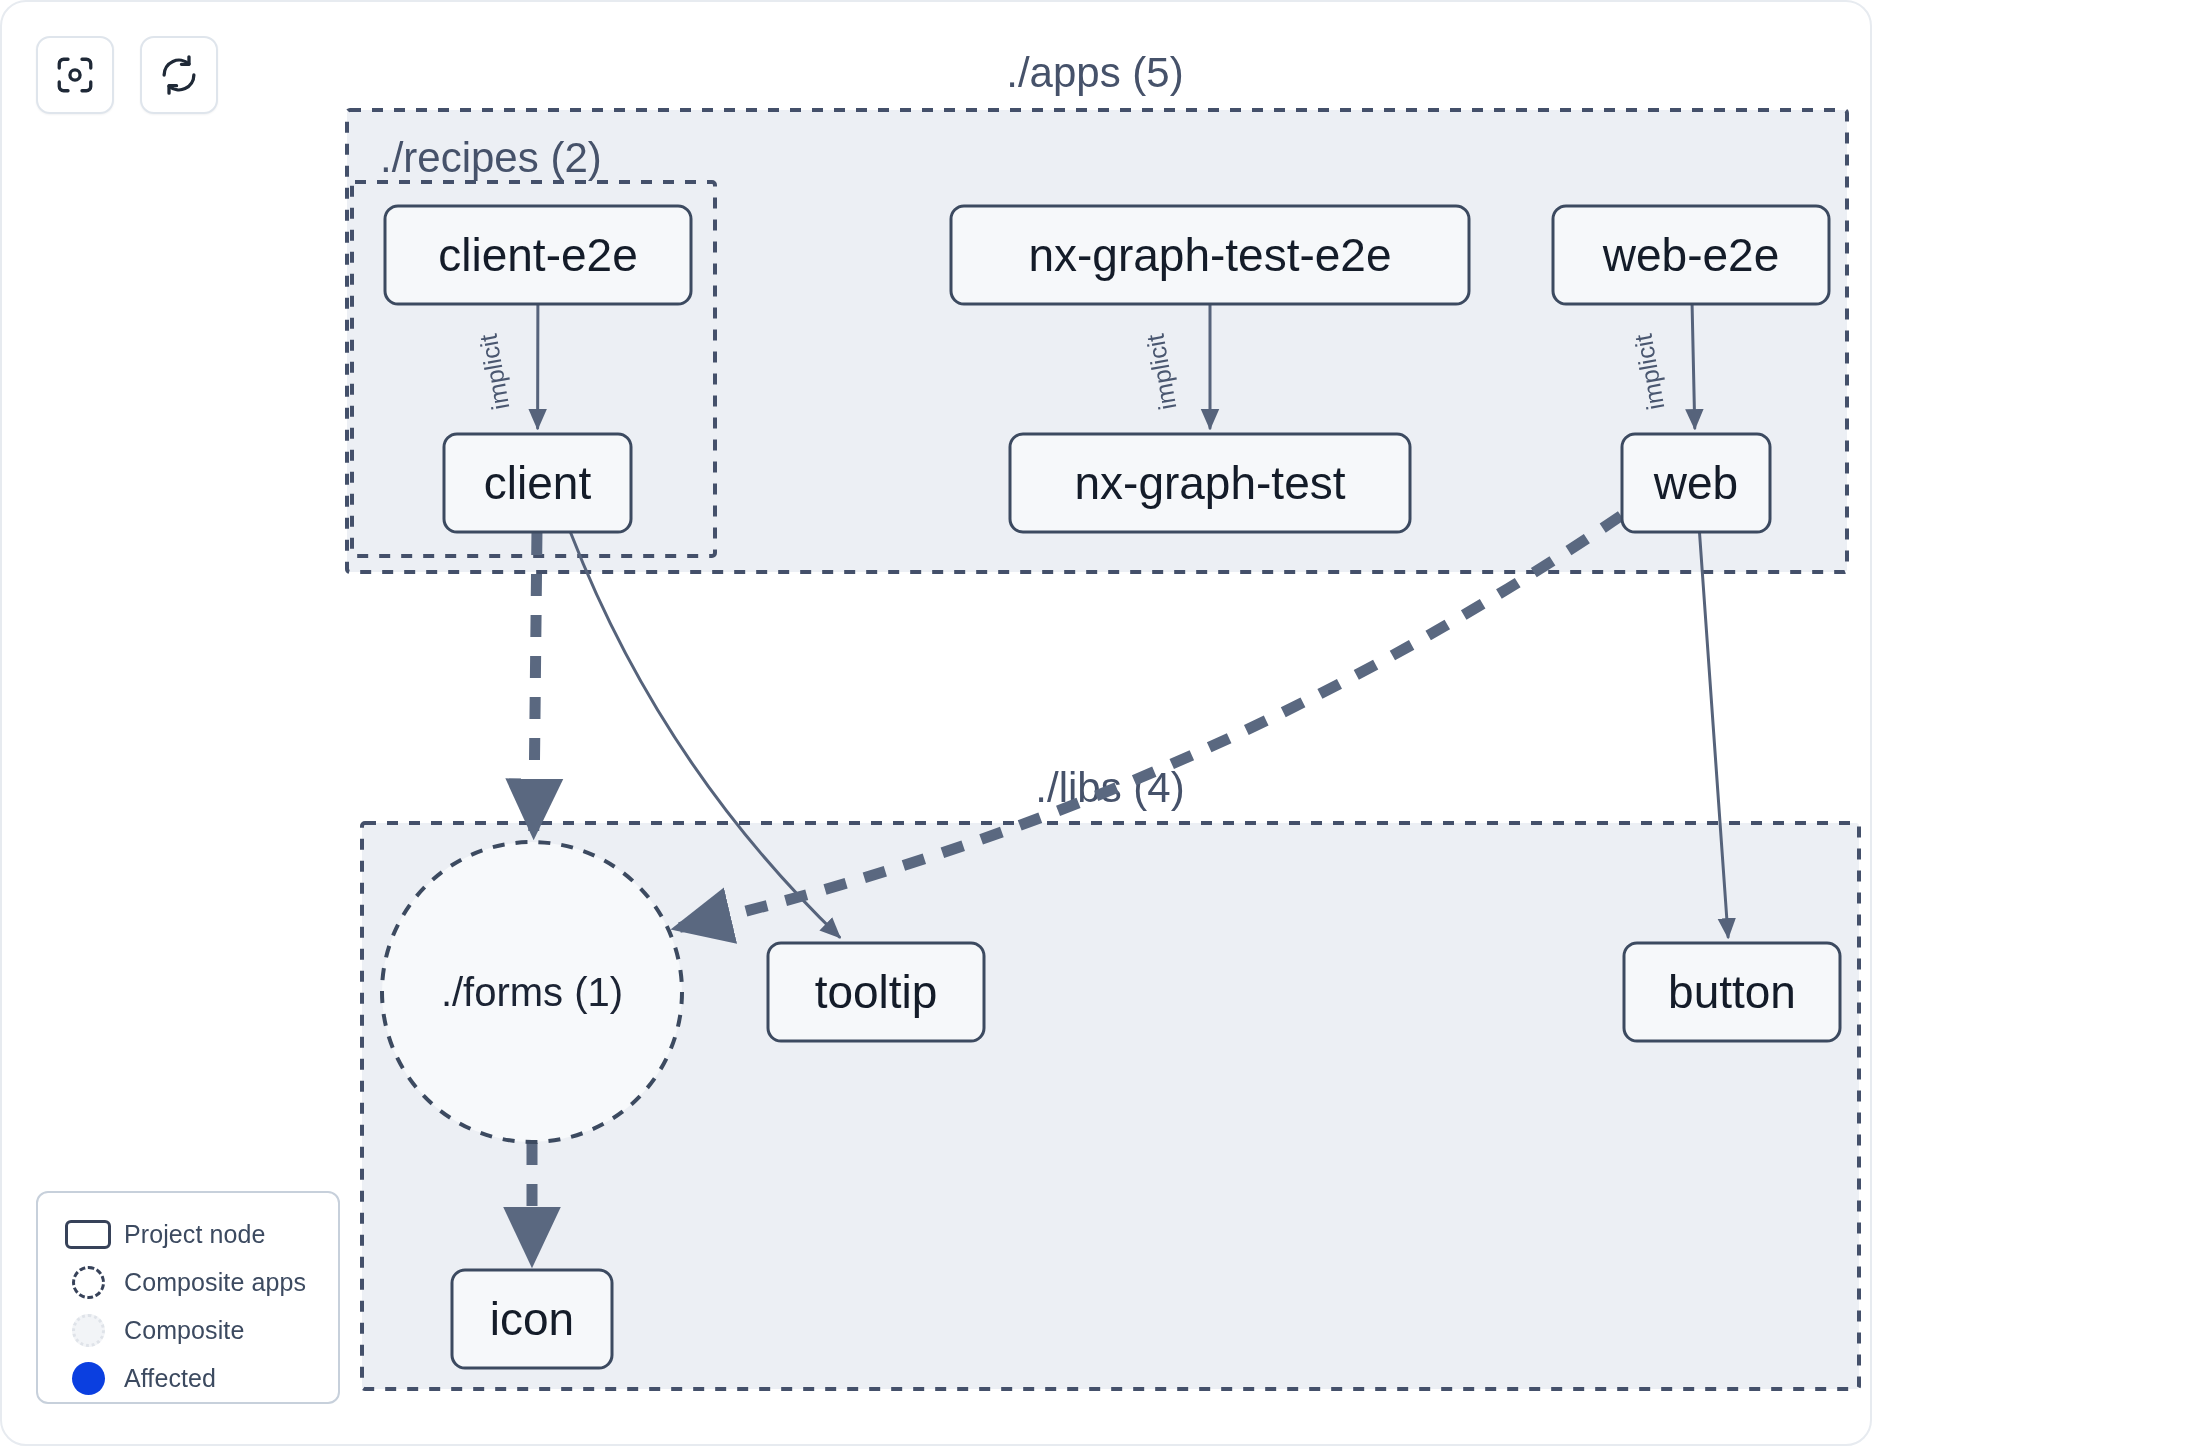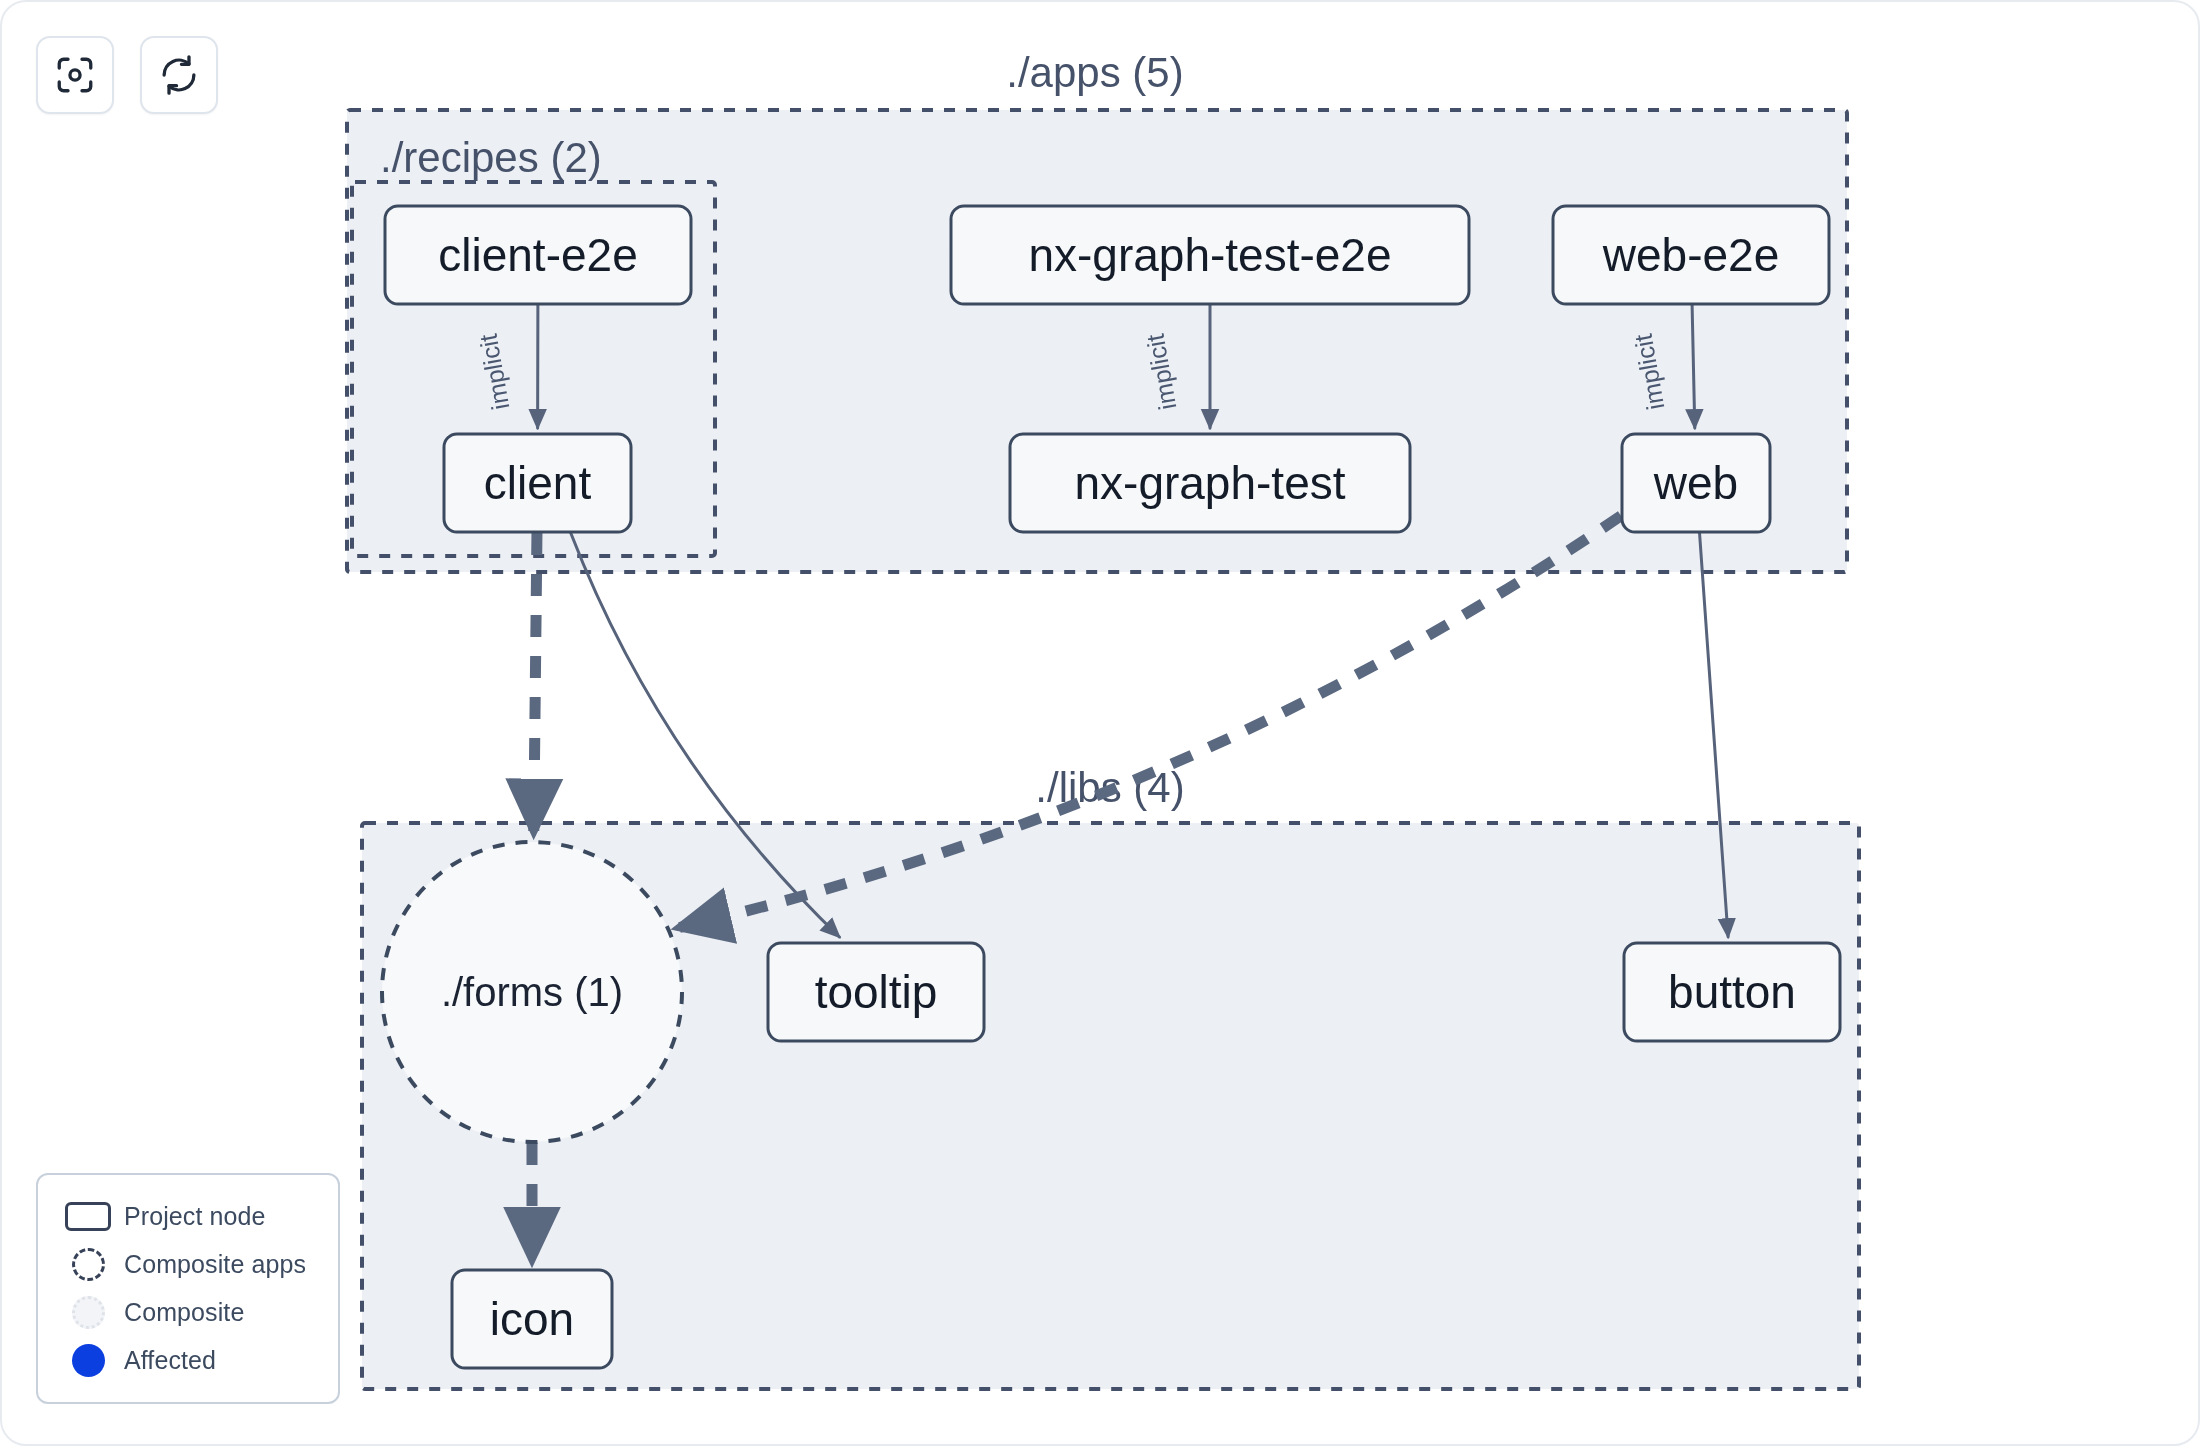--- a/index.html
+++ b/index.html
@@ -5,21 +5,21 @@
   * { box-sizing: border-box; }
   html, body {
     margin: 0; padding: 0;
     width: 2200px; height: 1446px;
     background: #ffffff;
     font-family: "Liberation Sans", sans-serif;
     overflow: hidden;
   }
   #app {
     position: relative;
-    width: 2200px; height: 1446px;
+    width: 1872px; height: 1446px;
     background: #ffffff;
     border: 2px solid #e7ebf0;
     border-radius: 26px;
     overflow: hidden;
   }
 
   
   #toolbar {
     position: absolute;
     left: 34px; top: 34px;
@@ -47,21 +47,21 @@
   }
 
   
   #legend {
     position: absolute;
     left: 34px; bottom: 40px;
     width: 304px;
     background: #ffffff;
     border: 2px solid #c7d0db;
     border-radius: 12px;
-    padding: 17px 20px 18px 22px;
+    padding: 17px 20px 0 22px;
     z-index: 50;
   }
   .legend-row {
     display: flex;
     align-items: center;
     height: 48px;
   }
   .legend-swatch {
     width: 56px;
     flex: 0 0 56px;

